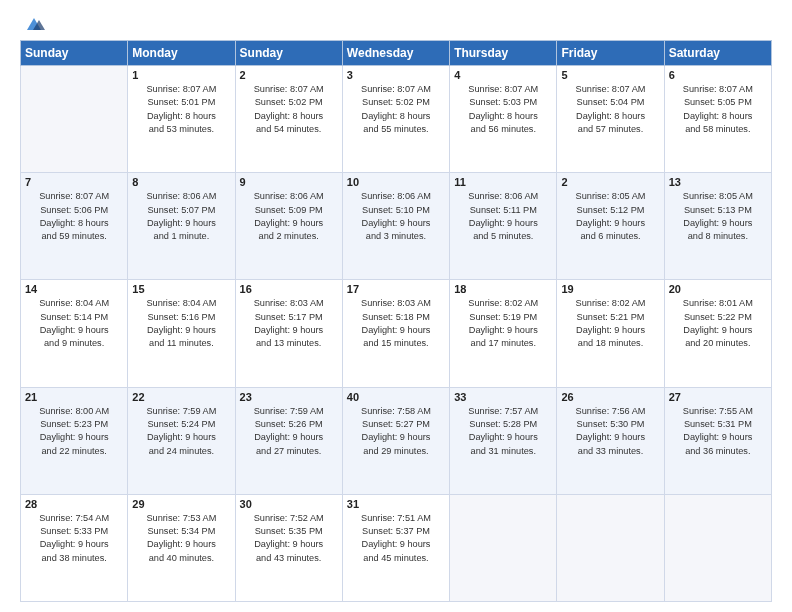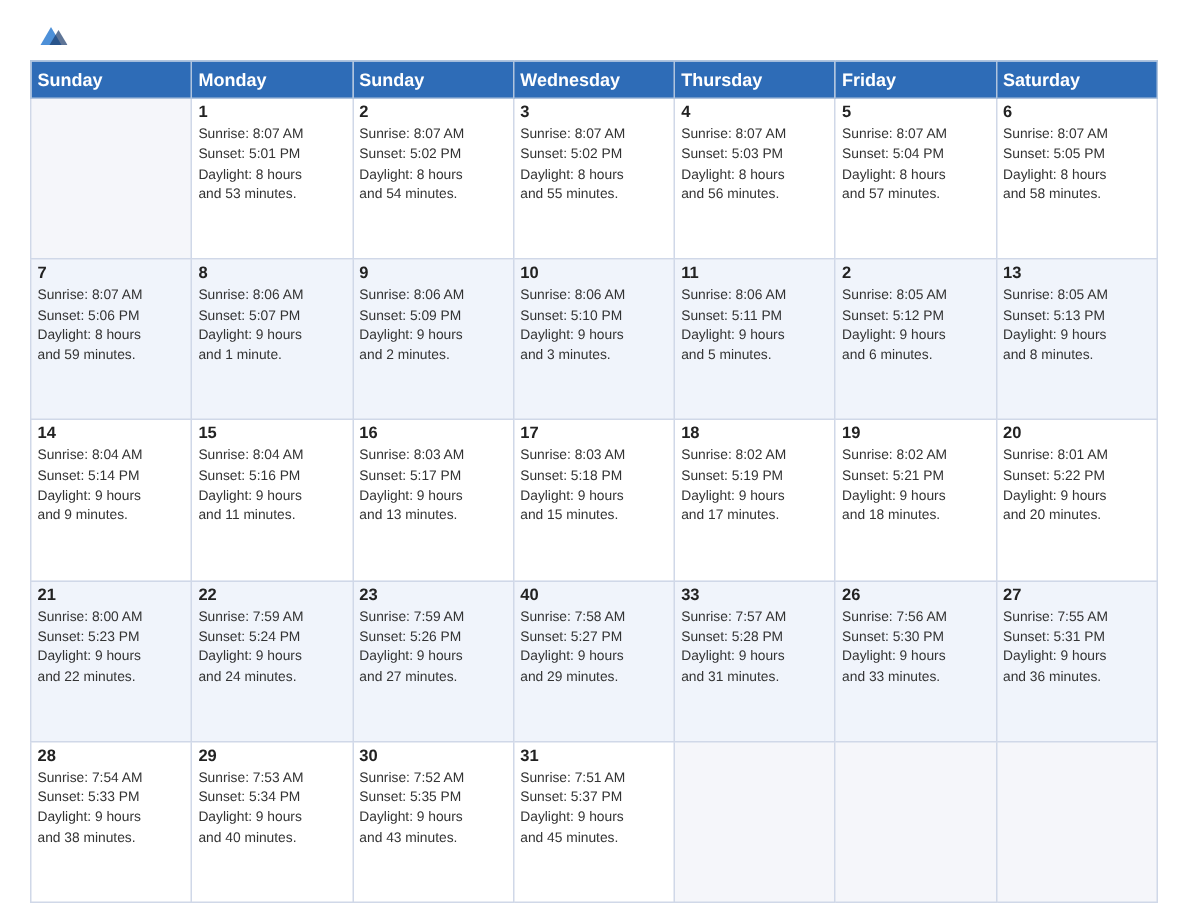--- a/index.html
+++ b/index.html
@@ -75,20 +75,21 @@
       font-size: 11px;
       font-weight: bold;
       color: #222;
       display: block;
       margin-bottom: 2px;
     }
     .day-info {
       font-size: 9.2px;
       color: #333;
       line-height: 1.45;
+      text-align: center;
     }
     .row-shade td {
       background: #f0f4fb;
     }
   </style>
 </head>
 <body>
 
 <div class="page">
   <div class="header">

